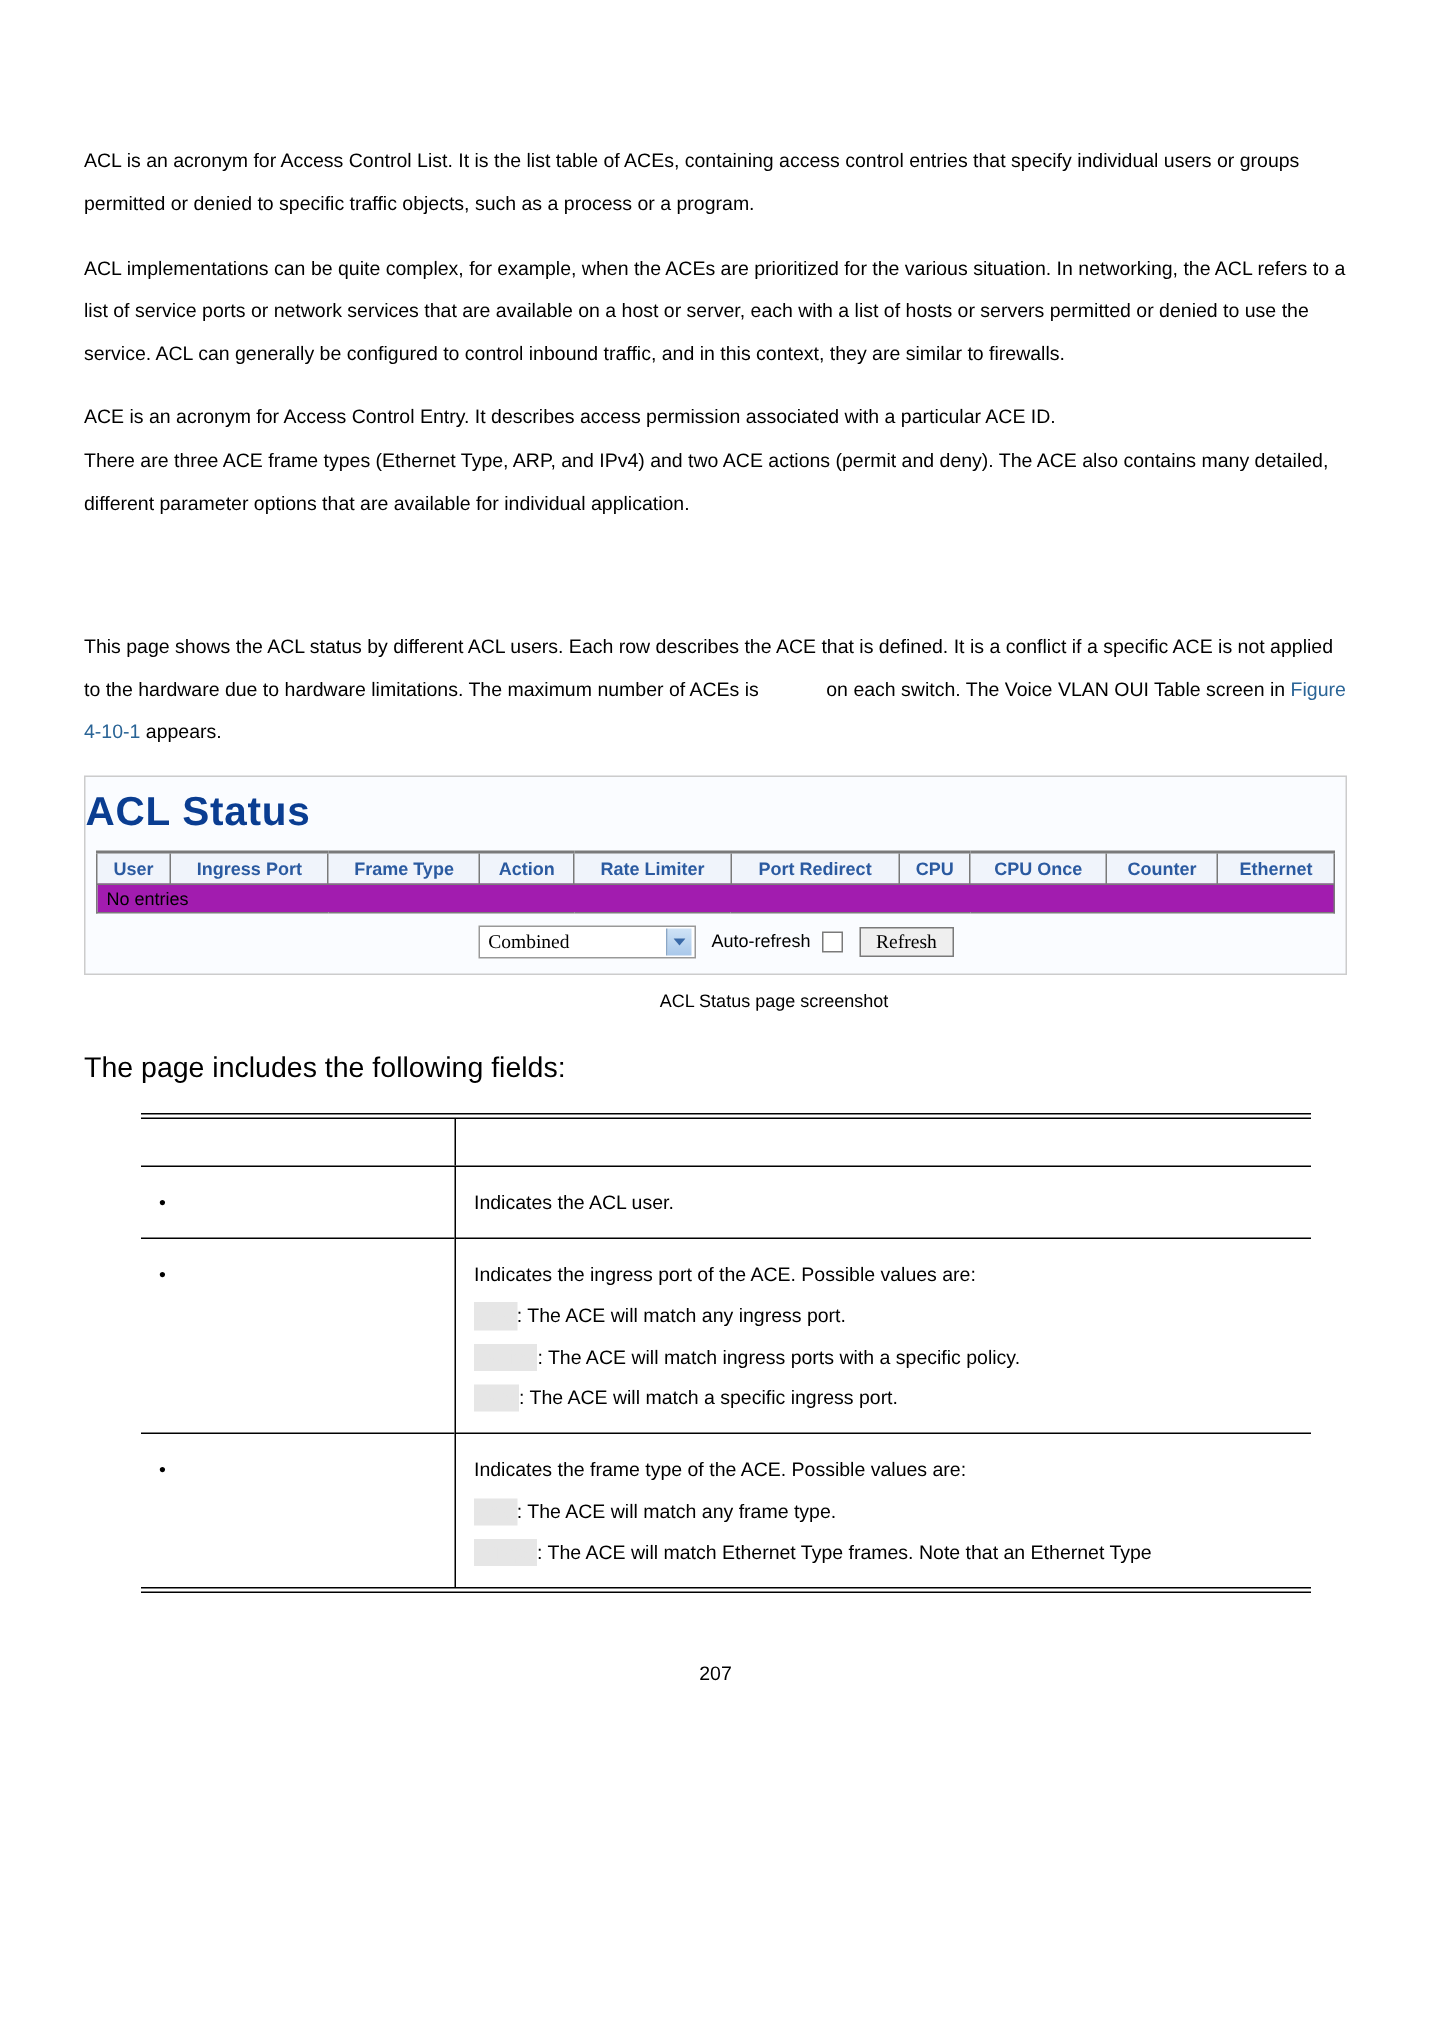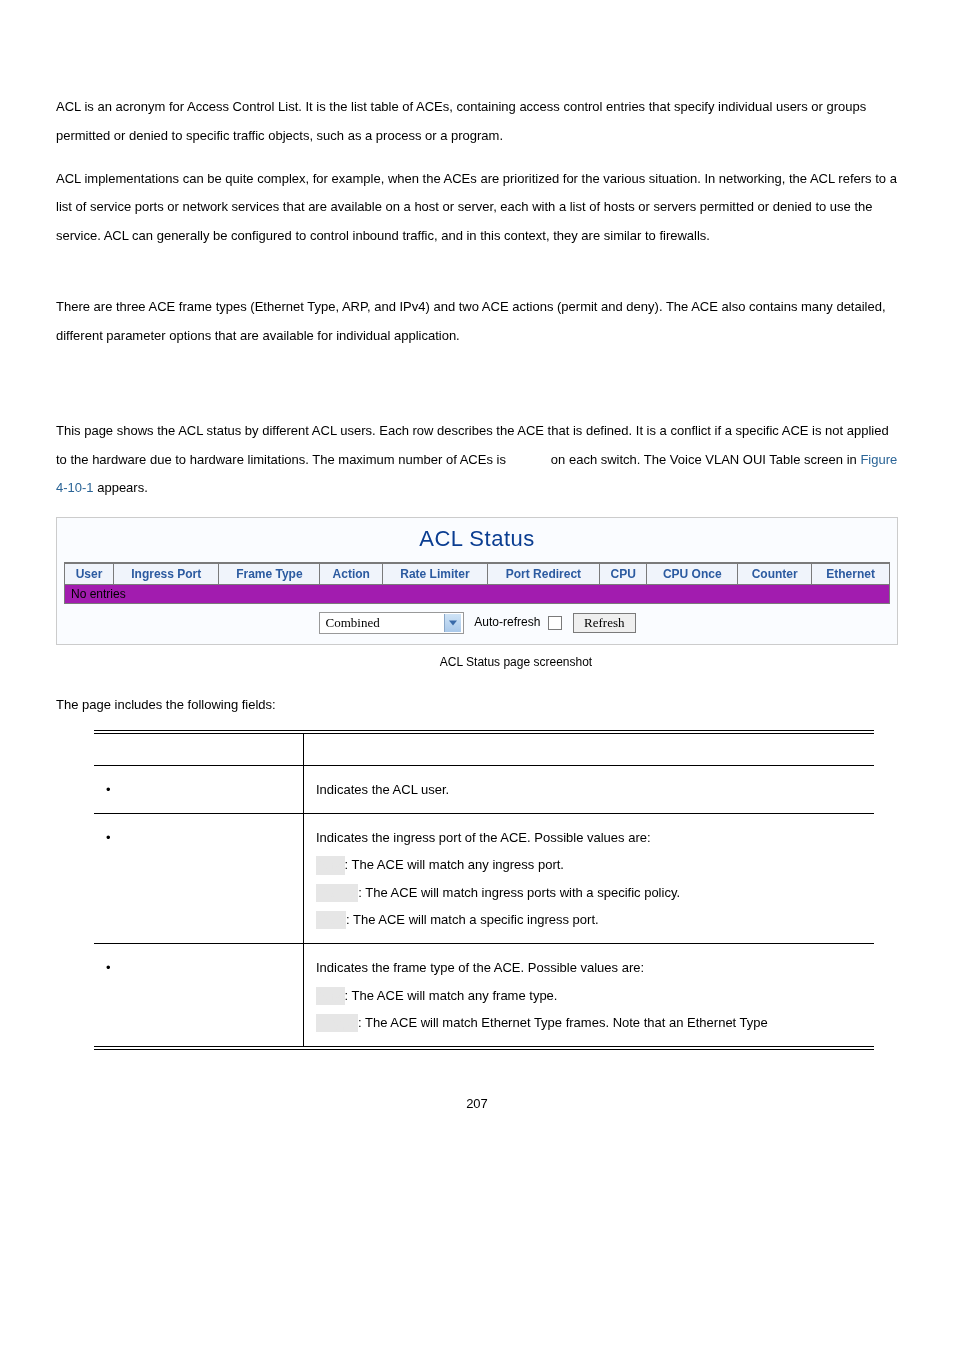--- a/index.html
+++ b/index.html
@@ -43,25 +43,24 @@
     color: #2a6496;
   }
   
   .shot-wrap {
     border: 1px solid #ccc;
     background: #fafcff;
     padding: 6px 0 10px 0;
     margin: 8px 0 4px 0;
   }
   .shot-title {
-    text-align: center;
     color: #0a3d91;
     font-family: Arial, sans-serif;
-    font-size: 22px;
-    font-weight: normal;
+    font-size: 27px;
+    font-weight: bold;
     letter-spacing: 0.5px;
     margin: 2px 0 10px 0;
   }
   .grid-table {
     border-collapse: collapse;
     width: calc(100% - 14px);
     margin: 0 7px;
     table-layout: auto;
     font-size: 12px;
   }
@@ -137,21 +136,21 @@
   .caption {
     text-align: center;
     font-size: 12px;
     margin: 10px 0 28px 0;
   }
   .caption-strong {
     font-weight: bold;
     color: #fff;
   }
   .fields-intro {
-    font-size: 13px;
+    font-size: 19px;
     margin: 0 0 18px 0;
   }
   
   .fields-table {
     border-collapse: collapse;
     width: 780px;
     margin: 0 0 0 38px;
     font-size: 13px;
   }
   .fields-table thead th {
@@ -218,21 +217,21 @@
 
   <h2 class="section-heading">4.10 Access Control Lists</h2>
 
   <p class="para">
     <span>ACL is an acronym for Access Control List. It is the list table of ACEs, containing access control entries that specify individual users or groups permitted or denied to specific traffic objects, such as a process or a program.</span><br>
   </p>
 
   <p class="para">ACL implementations can be quite complex, for example, when the ACEs are prioritized for the various situation. In networking, the ACL refers to a list of service ports or network services that are available on a host or server, each with a list of hosts or servers permitted or denied to use the service. ACL can generally be configured to control inbound traffic, and in this context, they are similar to firewalls.</p>
 
   <p class="para">
-    <br>
+    <span>ACE is an acronym for Access Control Entry. It describes access permission associated with a particular ACE ID.</span><br>
     <span>There are three ACE frame types (Ethernet Type, ARP, and IPv4) and two ACE actions (permit and deny). The ACE also contains many detailed, different parameter options that are available for individual application.</span>
   </p>
 
   <h3 class="sub-heading">4.10.1 Access Control List Status</h3>
 
   <p class="para">
     <span>This page shows the ACL status by different ACL users. Each row describes the ACE that is defined. It is a conflict if a specific ACE is not applied to the hardware due to hardware limitations. The maximum number of ACEs is </span><span class="max-num">256</span><span> on each switch. The Voice VLAN OUI Table screen in </span><span class="link">Figure 4-10-1</span><span> appears.</span>
   </p>
 
   <div class="shot-wrap">

